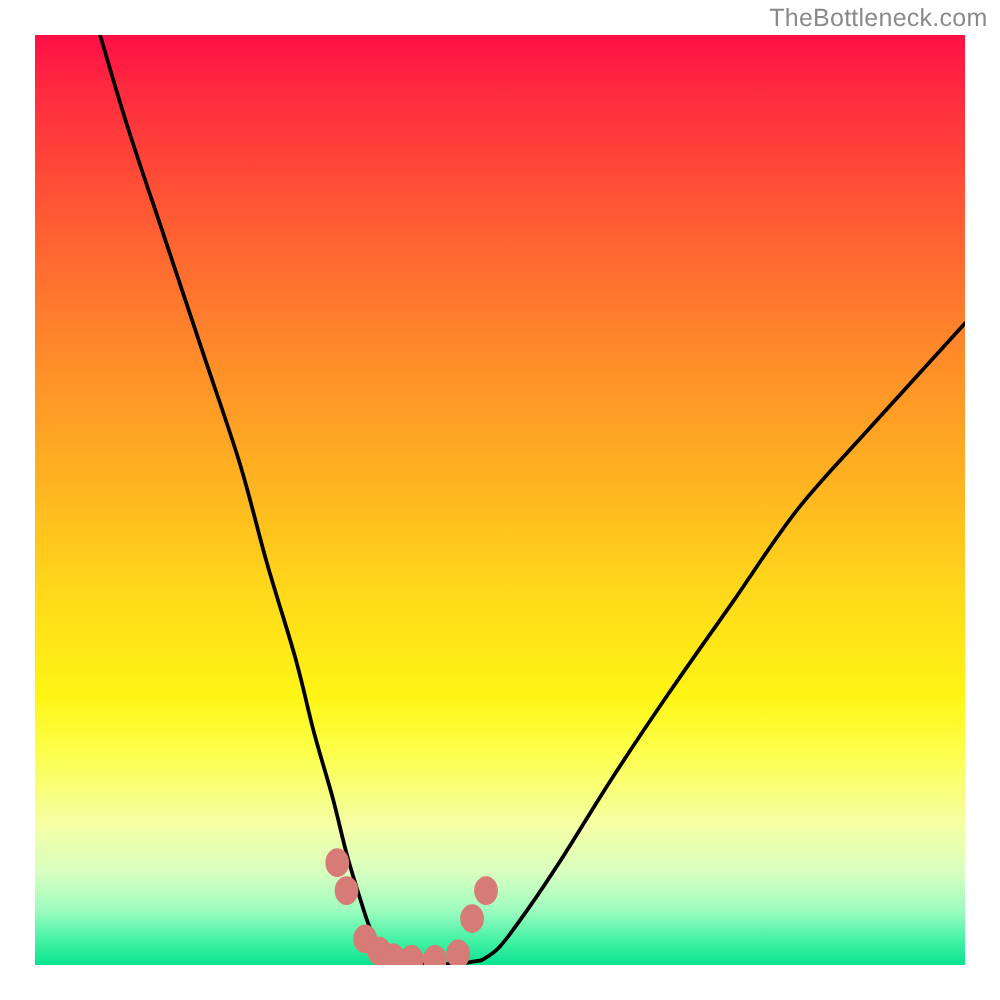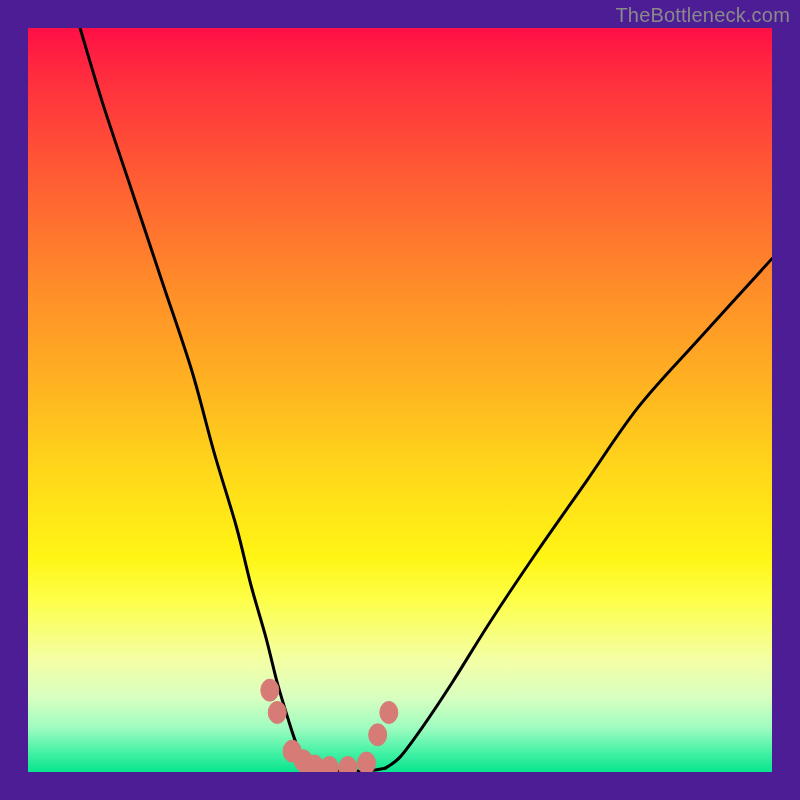--- a/index.html
+++ b/index.html
@@ -9,21 +9,21 @@
     height: 800px;
     background: #000;
     overflow: hidden;
   }
   .frame {
     position: absolute;
     left: 0;
     top: 0;
     width: 800px;
     height: 800px;
-    background: #4c1d95;
+    background: #ffffff;
   }
   .plot {
     position: absolute;
     left: 28px;
     top: 28px;
     width: 744px;
     height: 744px;
     background: linear-gradient(to bottom,
       #ff0f46 0%,
       #ff2b3f 6%,

